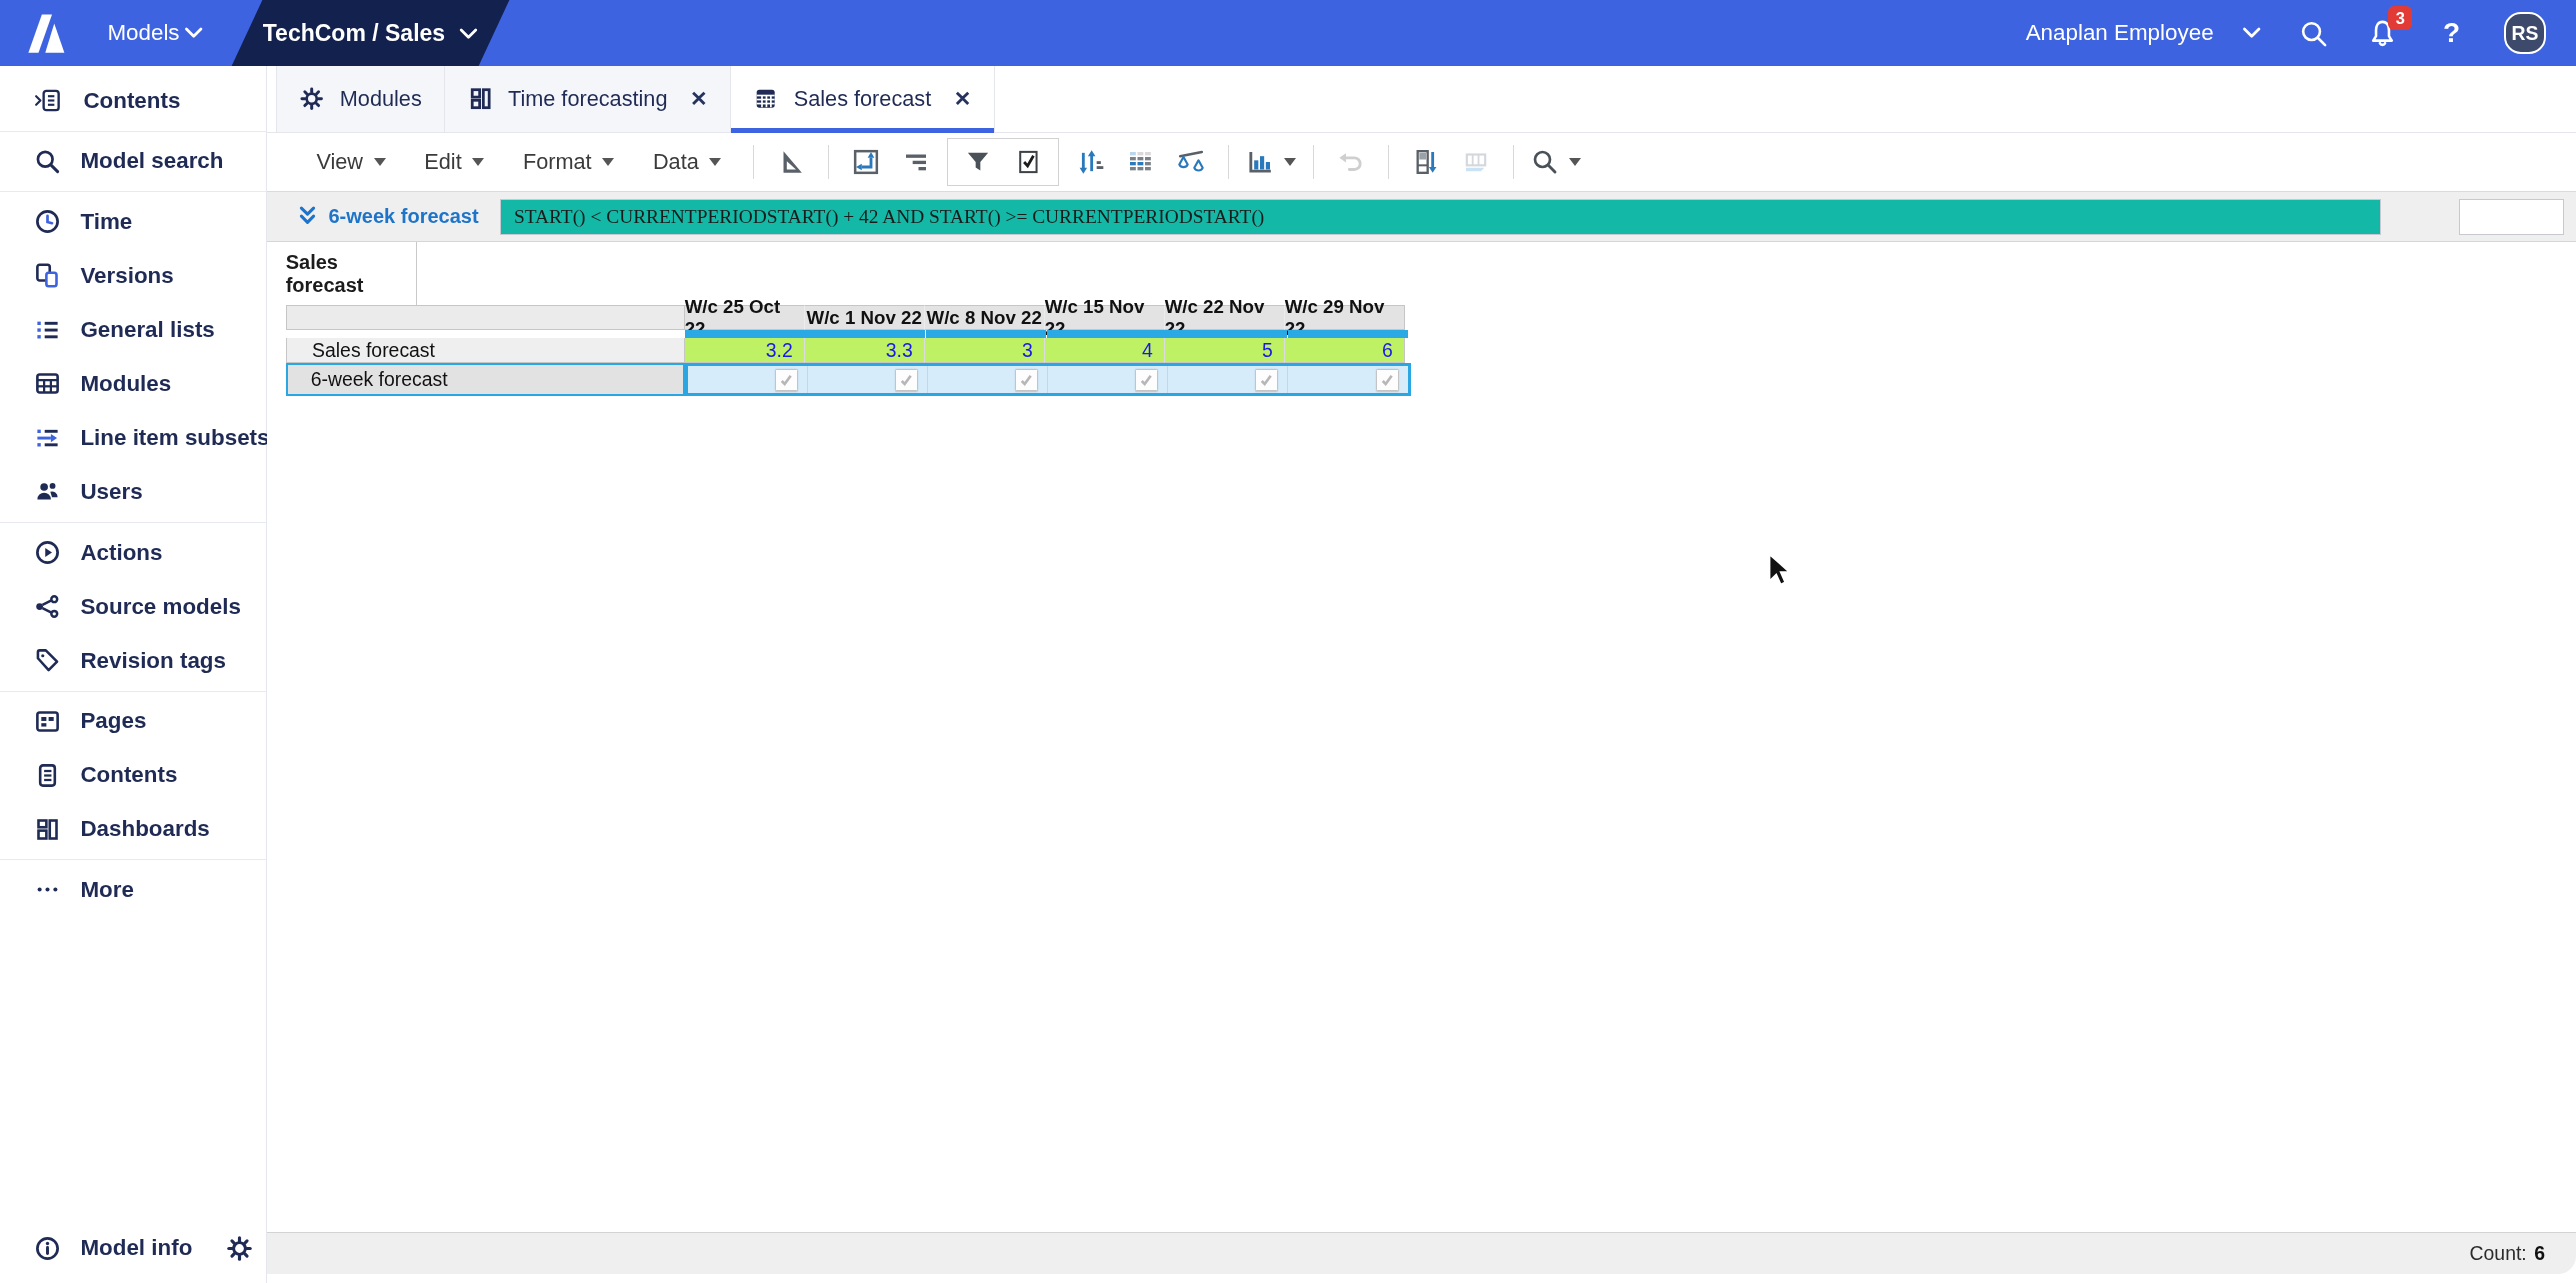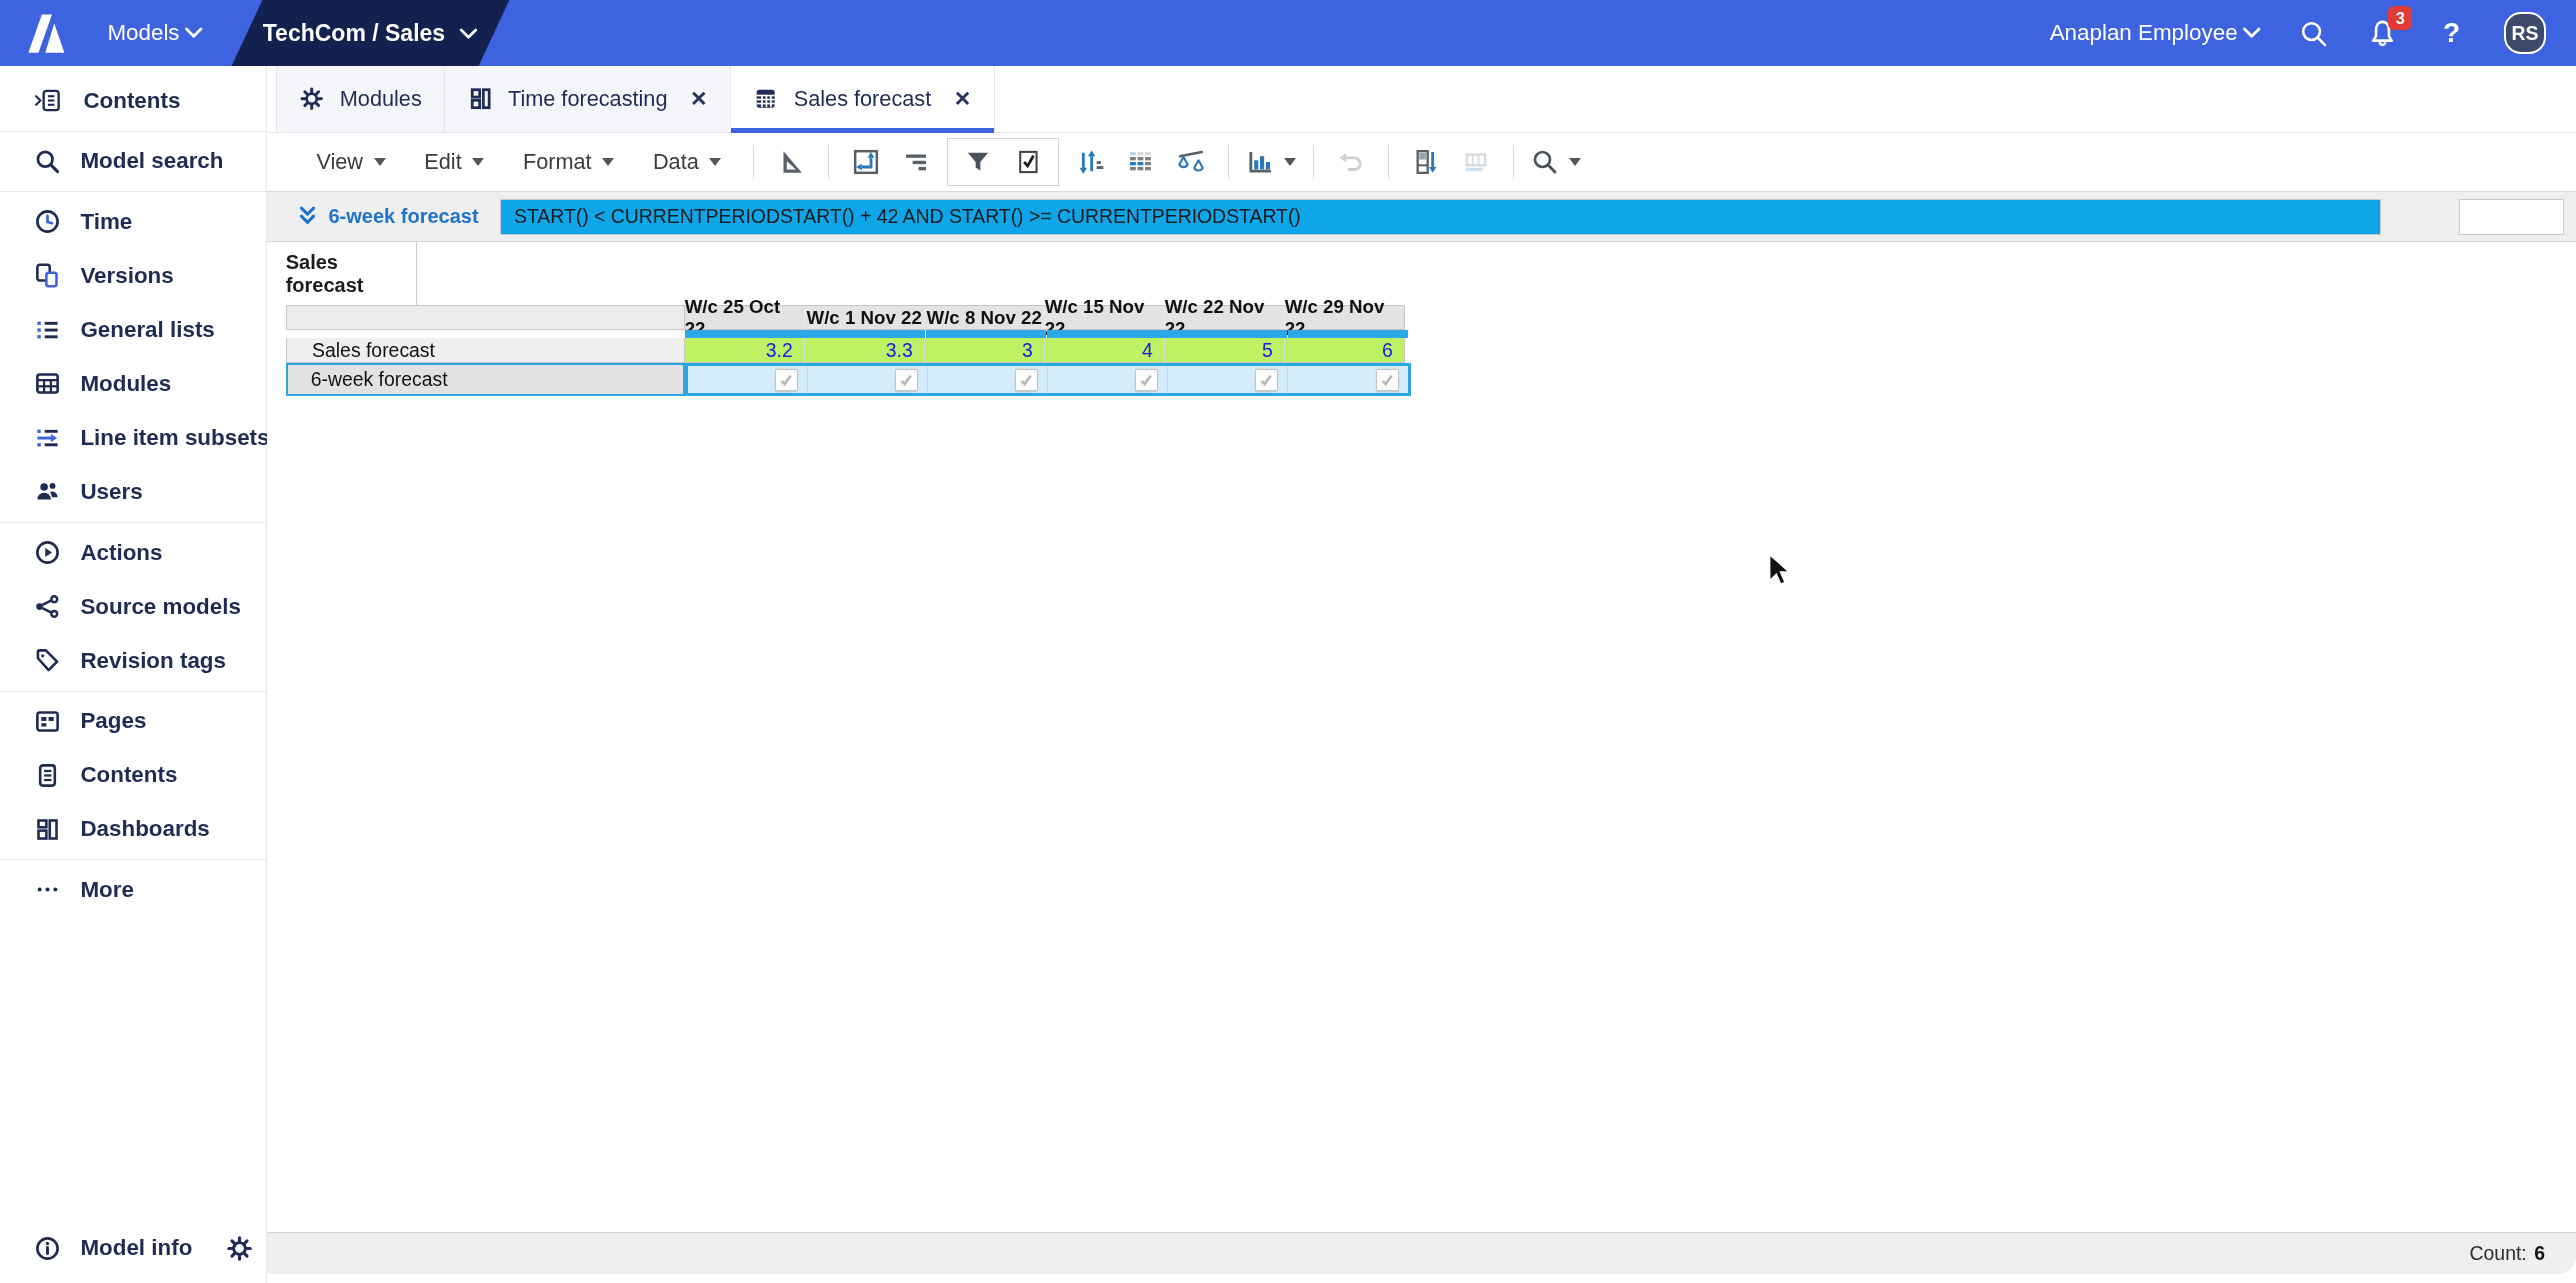--- a/index.html
+++ b/index.html
@@ -10,21 +10,21 @@
   .topbar { height:66px; background:#3E63E1; display:flex; align-items:center; position:relative; }
   .logo { width:45px; height:45px; margin-left:25.4px; flex:0 0 auto; }
   .tb-menu { display:flex; align-items:center; gap:4px; color:#fff; font-size:22.4px; font-weight:500;
              margin-left:37px; cursor:default; }
   .chev-dn { width:19.4px; height:12px; }
   .model-tab { position:absolute; left:247px; top:0; height:66px; width:247px; background:#13214E;
                transform:skewX(-25deg); display:flex; align-items:center; justify-content:center; }
   .model-tab-inner { transform:skewX(25deg); display:flex; align-items:center; gap:13.4px;
                      color:#fff; font-size:23px; font-weight:600; white-space:nowrap; }
   .tb-right { margin-left:auto; display:flex; align-items:center; gap:36px; padding-right:30px; }
-  .tb-user { display:flex; align-items:center; gap:4px; color:#fff; font-size:22.4px; font-weight:500; }
+  .tb-user { display:flex; align-items:center; gap:28px; color:#fff; font-size:22.4px; font-weight:500; }
   .tb-icon { width:33px; height:33px; display:flex; align-items:center; justify-content:center; position:relative; }
   .badge { position:absolute; top:-10.5px; right:-13.4px; background:#E23B35; color:#fff; font-size:16.4px;
            font-weight:700; min-width:24px; height:24px; border-radius:6px; display:flex;
            align-items:center; justify-content:center; padding:0 4.5px; }
   .help-glyph { color:#fff; font-size:28px; font-weight:700; }
   .avatar { width:42px; height:42px; background:#3E4A6B; border:2.2px solid #fff; border-radius:17px;
             color:#fff; font-size:19.4px; font-weight:700; display:flex; align-items:center; justify-content:center; }
 
   
   .app { display:flex; height:1218px;border-radius:13px; }
@@ -61,22 +61,22 @@
   .tb-sep { width:0.7px; height:34px; background:#D8D8D8; margin:0 12px; }
   .icon-btn { width:43px; height:43px; display:flex; align-items:center; justify-content:center; margin:0 3.7px; }
   .icon-group { display:flex; align-items:center; border:1.5px solid #D2D2D2; padding:1.5px 4.5px; margin:0 6px; }
   .chart-btn { display:flex; align-items:center; gap:9px; margin:0 4.5px; }
 
   
   .formulabar { height:51px; background:#EFEFEF; border-top:0.7px solid #DBDBDB; border-bottom:0.7px solid #D6D6D6;
                 display:flex; align-items:center; padding:0 12px 0 30px; }
   .fx-label { display:flex; align-items:center; gap:10.5px; color:#1E74C8; font-size:20px; font-weight:700;
               margin-right:21px; white-space:nowrap; }
-  .fx-input { flex:1; height:36px; background:#0ea5e9; border:1.5px solid #C6CAD0; display:flex; align-items:center;
-              padding:0 13.4px; font-size:19.4px; color:#1c1c1c; white-space:nowrap; overflow:hidden; }
+  .fx-input { flex:1; height:36px; background:#14b8a6; border:1.5px solid #C6CAD0; display:flex; align-items:center;
+              padding:0 13.4px; font-size:19.4px; color:#1c1c1c; white-space:nowrap; overflow:hidden;font-family:Liberation Serif, serif; }
   .fx-mini { width:105px; height:36px; background:#fff; border:1.5px solid #C6CAD0; margin-left:78px; }
 
   
   .viewtab-row { height:63px; display:flex; align-items:stretch; padding-left:18.7px; }
   .view-tab { width:131px; display:flex; align-items:center; border-right:0.7px solid #C9C9C9;
               font-size:20px; font-weight:700; color:#1c1c1c; }
 
   
   .grid-section { flex:1; position:relative; }
   .grid { margin-left:18.7px; }

